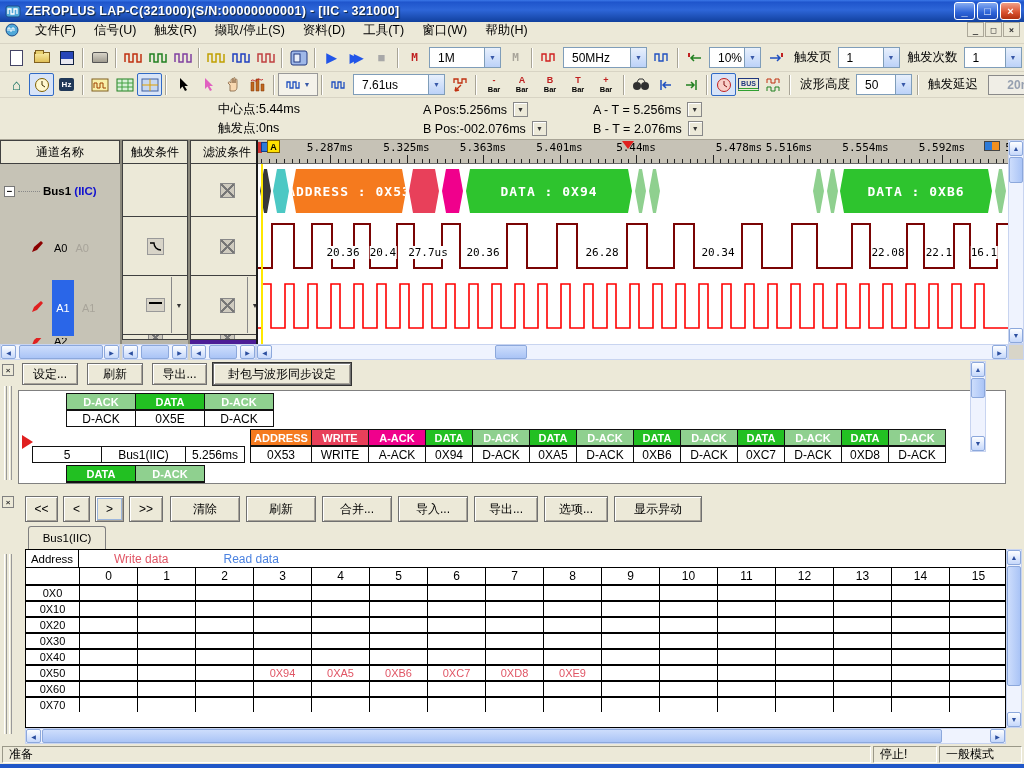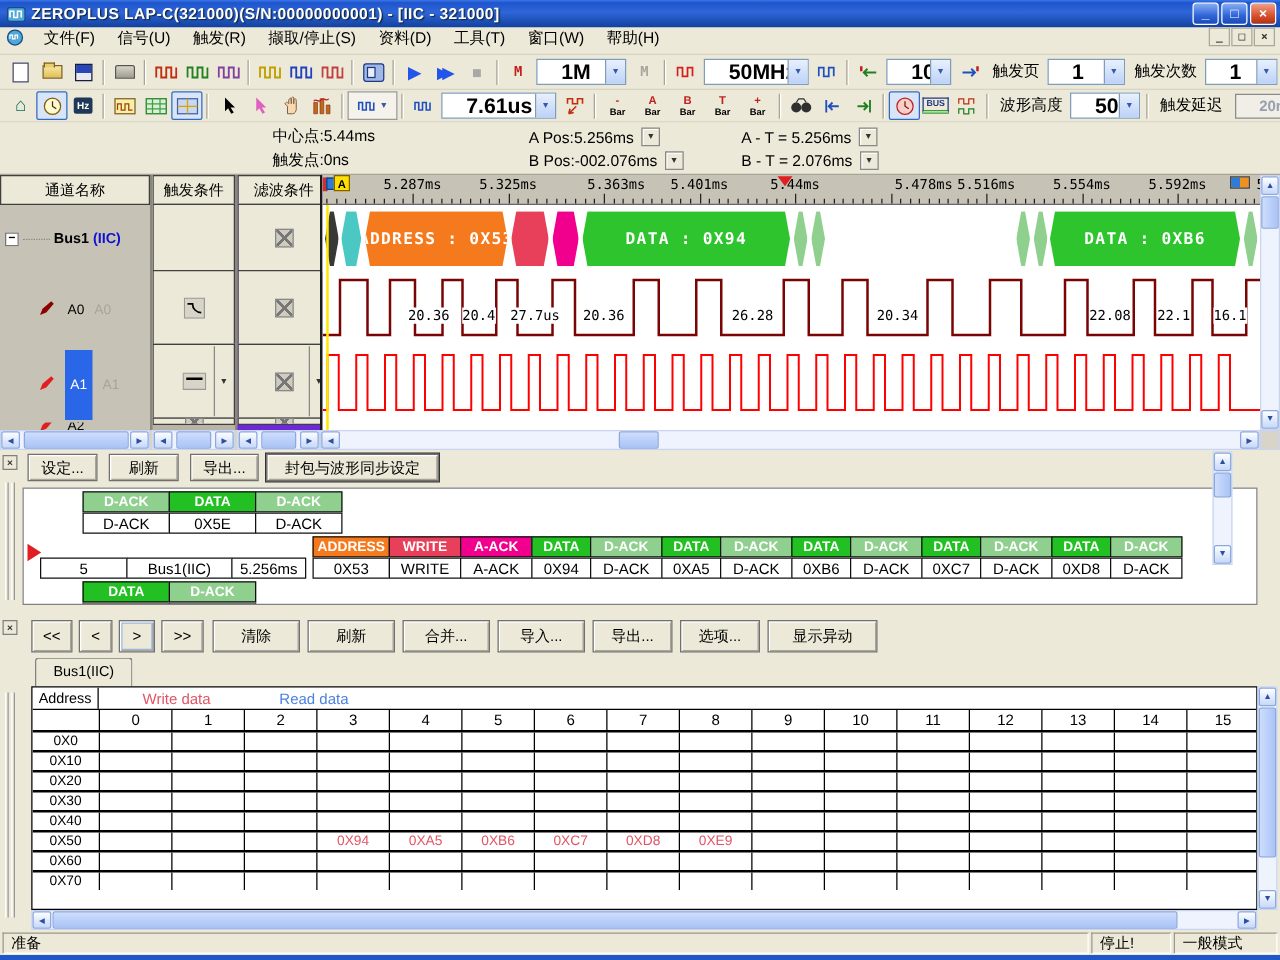--- a/index.html
+++ b/index.html
@@ -23,21 +23,21 @@
 #tb1{top:44px;height:28px}
 #tb2{top:72px;height:26px}
 .tbtn{width:25px;height:23px;display:inline-flex;align-items:center;justify-content:center;flex:none}
 .tbtn.pressed{border:1px solid #316AC5;background:#D8E4F8;border-radius:2px}
 .tbtn.wbar{width:28px}
 .tbc{width:40px;border:1px solid #999;background:#F4F2EA}
 .cdown{font-size:7px;color:#3858A8;margin-left:2px}
 .tsep{width:2px;height:20px;border-left:1px solid #A8A496;border-right:1px solid #fff;margin:0 3px;flex:none}
 .tlabel{font-size:12.5px;margin:0 4px 0 6px;white-space:nowrap;flex:none}
 .combo{height:21px;border:1px solid #7F9DB9;background:#fff;display:inline-flex;align-items:center;flex:none;margin:0 2px}
-.cv{flex:1;padding-left:19px;font-weight:bold;font-size:17px;white-space:nowrap;overflow:hidden}
+.cv{flex:1;padding-left:8px;font-weight:normal;font-size:12px;white-space:nowrap;overflow:hidden}
 .cb{width:16px;height:100%;border-left:1px solid #7F9DB9;background:linear-gradient(#E8F0FC,#BCD2F8);display:flex;align-items:center;justify-content:center;font-size:7px;color:#3858A8}
 .tfield{height:20px;border:1px solid #8a8a8a;background:#F0EEE6;color:#96A0B0;font-weight:bold;display:inline-flex;align-items:center;justify-content:center;flex:none;margin-left:6px}
 .gplay{color:#2255E8;font-size:13px;font-style:normal}
 .g2{letter-spacing:-5px;padding-right:5px;font-size:12px}
 .gstop{color:#A8A8A8;font-size:13px}
 .icm{color:#C02020;font:bold 11px "DejaVu Sans Mono",monospace;font-style:normal}
 .icm.gray{color:#A8A49A}
 .ichz{background:#203858;color:#fff;font:bold 8px "Liberation Sans",sans-serif;padding:2px 3px;border-radius:2px;font-style:normal}
 .ichouse{font-size:15px;color:#0A6A5A;font-style:normal}
 .icbusb{border:1px solid #203880;color:#203880;font:bold 7px "Liberation Sans",sans-serif;padding:1px 2px;line-height:1;font-style:normal;border-bottom:3px double #30A030}
@@ -52,21 +52,21 @@
 
 #infobar{position:absolute;left:0;top:98px;width:1024px;height:42px;background:#ECE9D8;border-bottom:1px solid #A8A496}
 .icol{position:absolute;top:2px}
 .iline{height:19px;display:flex;align-items:center;font-size:12.5px;white-space:nowrap}
 .dropbtn{width:15px;height:15px;border:1px solid #888;background:#ECE9D8;box-shadow:inset 1px 1px 0 #fff;display:inline-flex;align-items:center;justify-content:center;font-size:7px;color:#333;margin-left:6px}
 
 #wavepanel{position:absolute;left:0;top:140px;width:1024px;height:204px;background:#8A887C}
 .wcol{position:absolute;top:0;height:204px;overflow:hidden}
 .colch{left:0;width:120px;background:#C6C3B6}
 .coltrig{left:122px;width:66px;background:#B8B5A8}
-.colfilt{left:190px;width:74px;background:#6d28d9}
+.colfilt{left:190px;width:74px;background:#4c1d95}
 .colhdr{height:24px;background:#ECE9D8;border:1px solid #404040;display:flex;align-items:center;justify-content:center;font-size:12px}
 .chrow{display:flex;align-items:center;position:relative}
 .rbus{height:54px}.rsig{height:60px}.rclip{height:6px;overflow:hidden}
 .expbox{width:11px;height:11px;border:1px solid #777;background:#fff;font:bold 9px "DejaVu Sans Mono",monospace;display:flex;align-items:center;justify-content:center;margin-left:4px;flex:none}
 .chline{flex:0 0 22px;border-top:1px dotted #888;margin:0 3px}
 .chname{font-size:11.5px;white-space:nowrap}
 .chname i{color:#1010D0;font-style:normal;font-weight:bold}
 .pen{margin-left:30px;flex:none}
 .chlabel{font-size:11px;margin-left:10px}
 .chalias{font-size:11px;color:#A8A49A;margin-left:8px}
@@ -564,21 +564,21 @@
         <i class="rtick" style="left: 156.15px;"></i>
         <i class="rtick" style="left: 163.8px;"></i>
         <i class="rtick" style="left: 171.45px;"></i>
         <i class="rtick" style="left: 179.1px;"></i>
         <i class="rtick" style="left: 186.75px;"></i>
         <i class="rtick" style="left: 194.4px;"></i>
         <i class="rtick" style="left: 202.05px;"></i>
         <i class="rtick" style="left: 209.7px;"></i>
         <i class="rtick" style="left: 217.35px;"></i>
         <i class="rtick big" style="left: 225px;"></i>
-        <span class="rlab" style="left: 235px;">5.363ms</span>
+        <span class="rlab" style="left: 225px;">5.363ms</span>
         <i class="rtick" style="left: 232.65px;"></i>
         <i class="rtick" style="left: 240.3px;"></i>
         <i class="rtick" style="left: 247.95px;"></i>
         <i class="rtick" style="left: 255.6px;"></i>
         <i class="rtick" style="left: 263.25px;"></i>
         <i class="rtick" style="left: 270.9px;"></i>
         <i class="rtick" style="left: 278.55px;"></i>
         <i class="rtick" style="left: 286.2px;"></i>
         <i class="rtick" style="left: 293.85px;"></i>
         <i class="rtick big" style="left: 301.5px;"></i>

